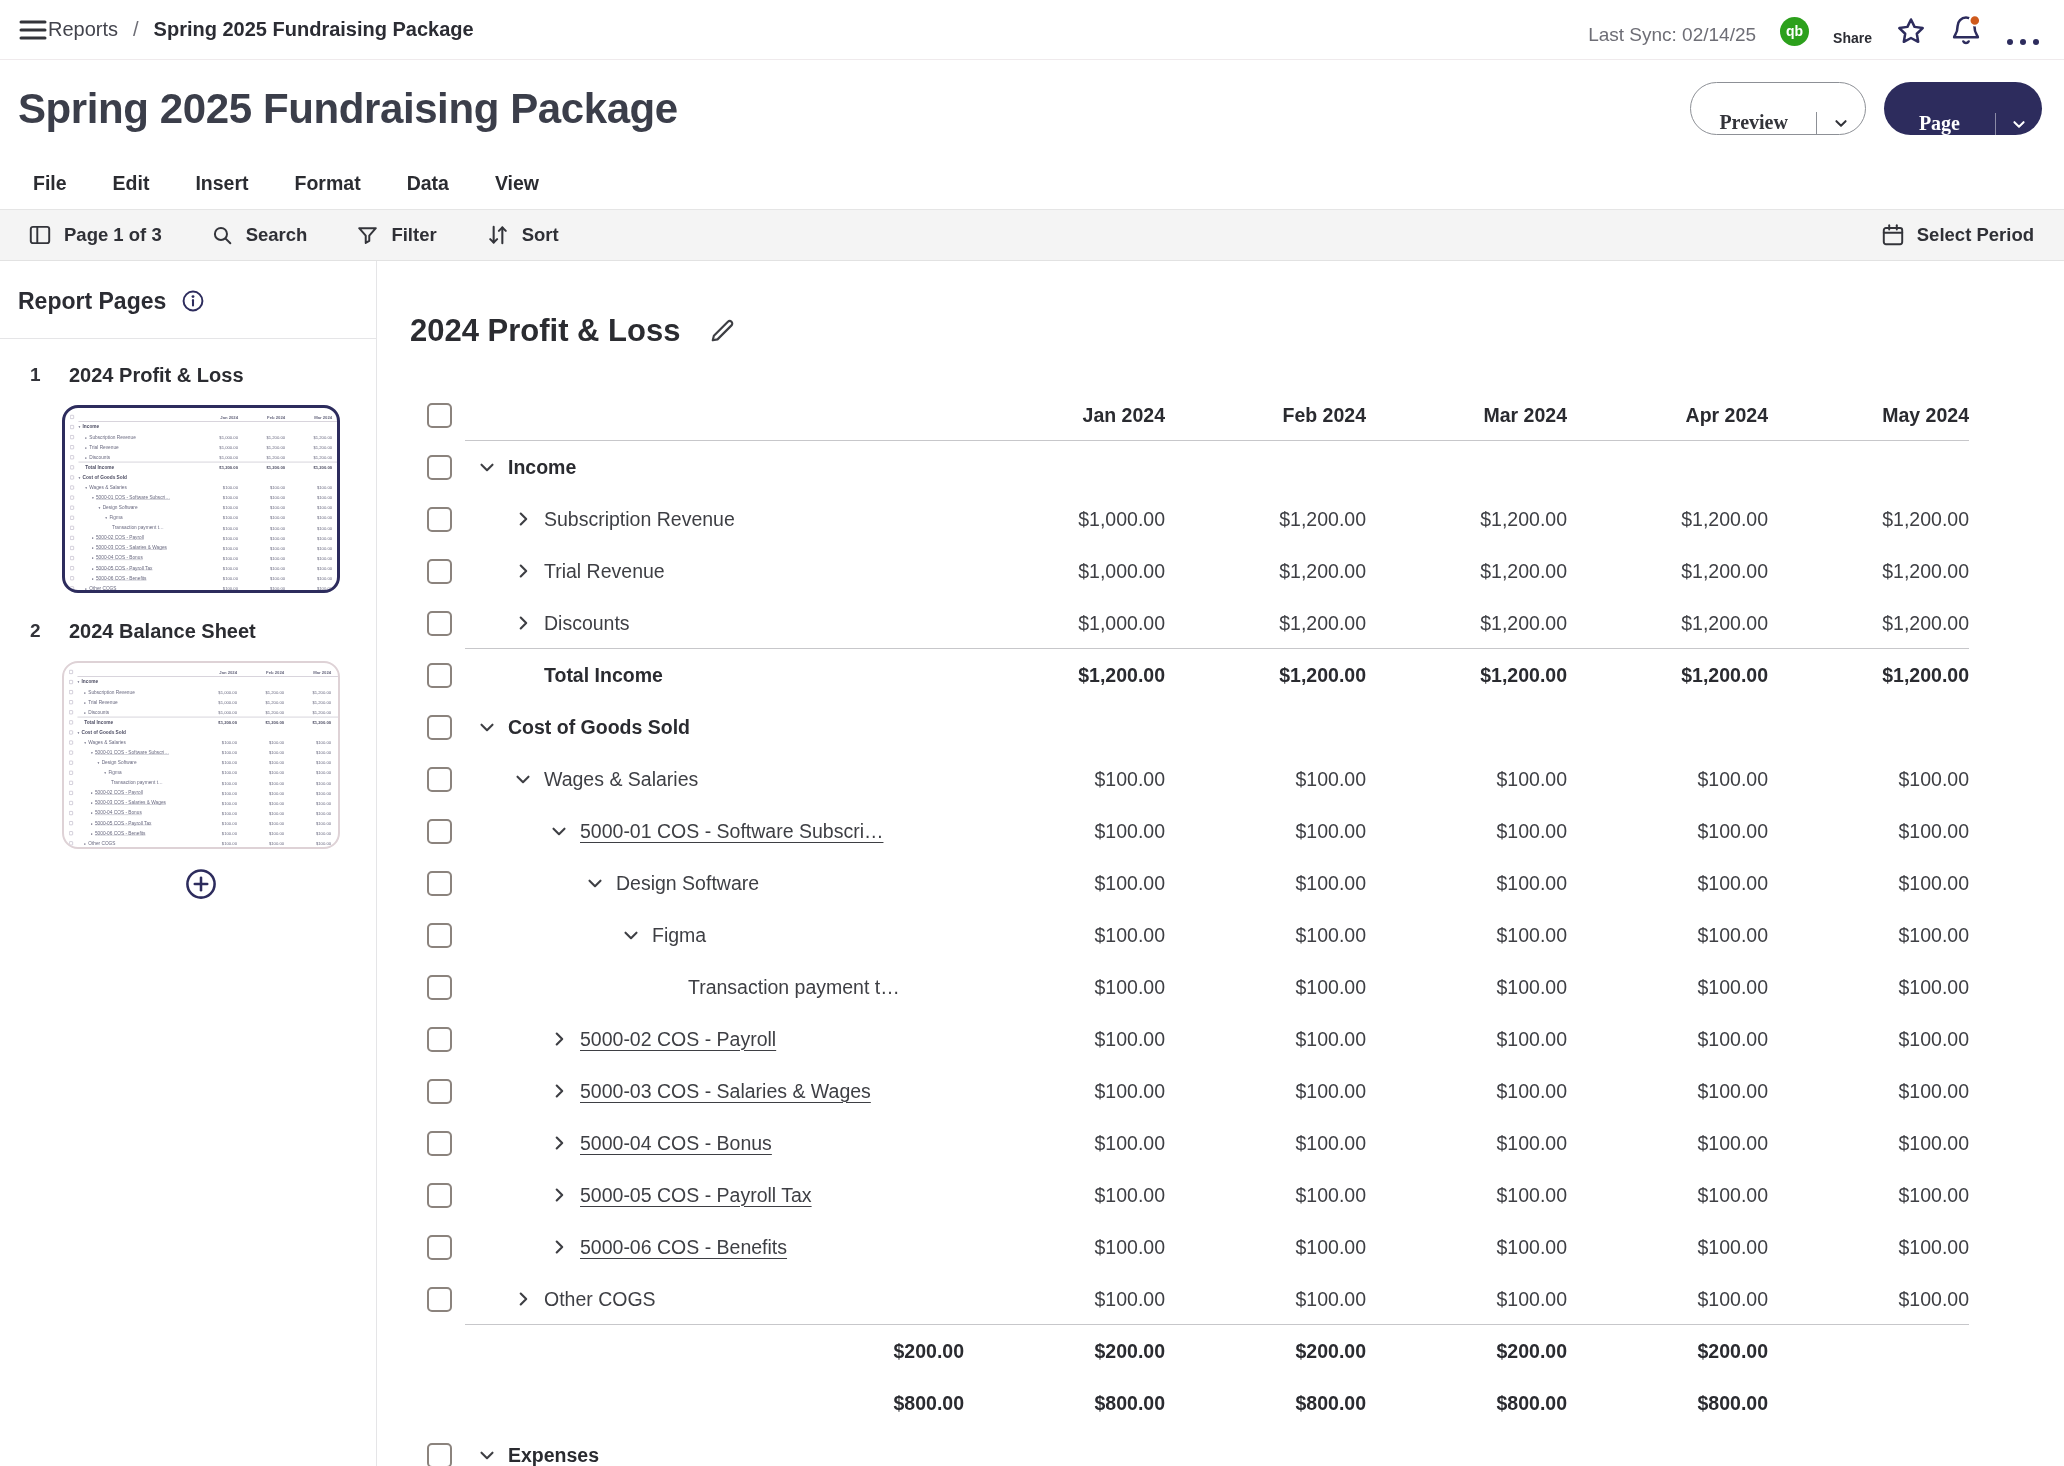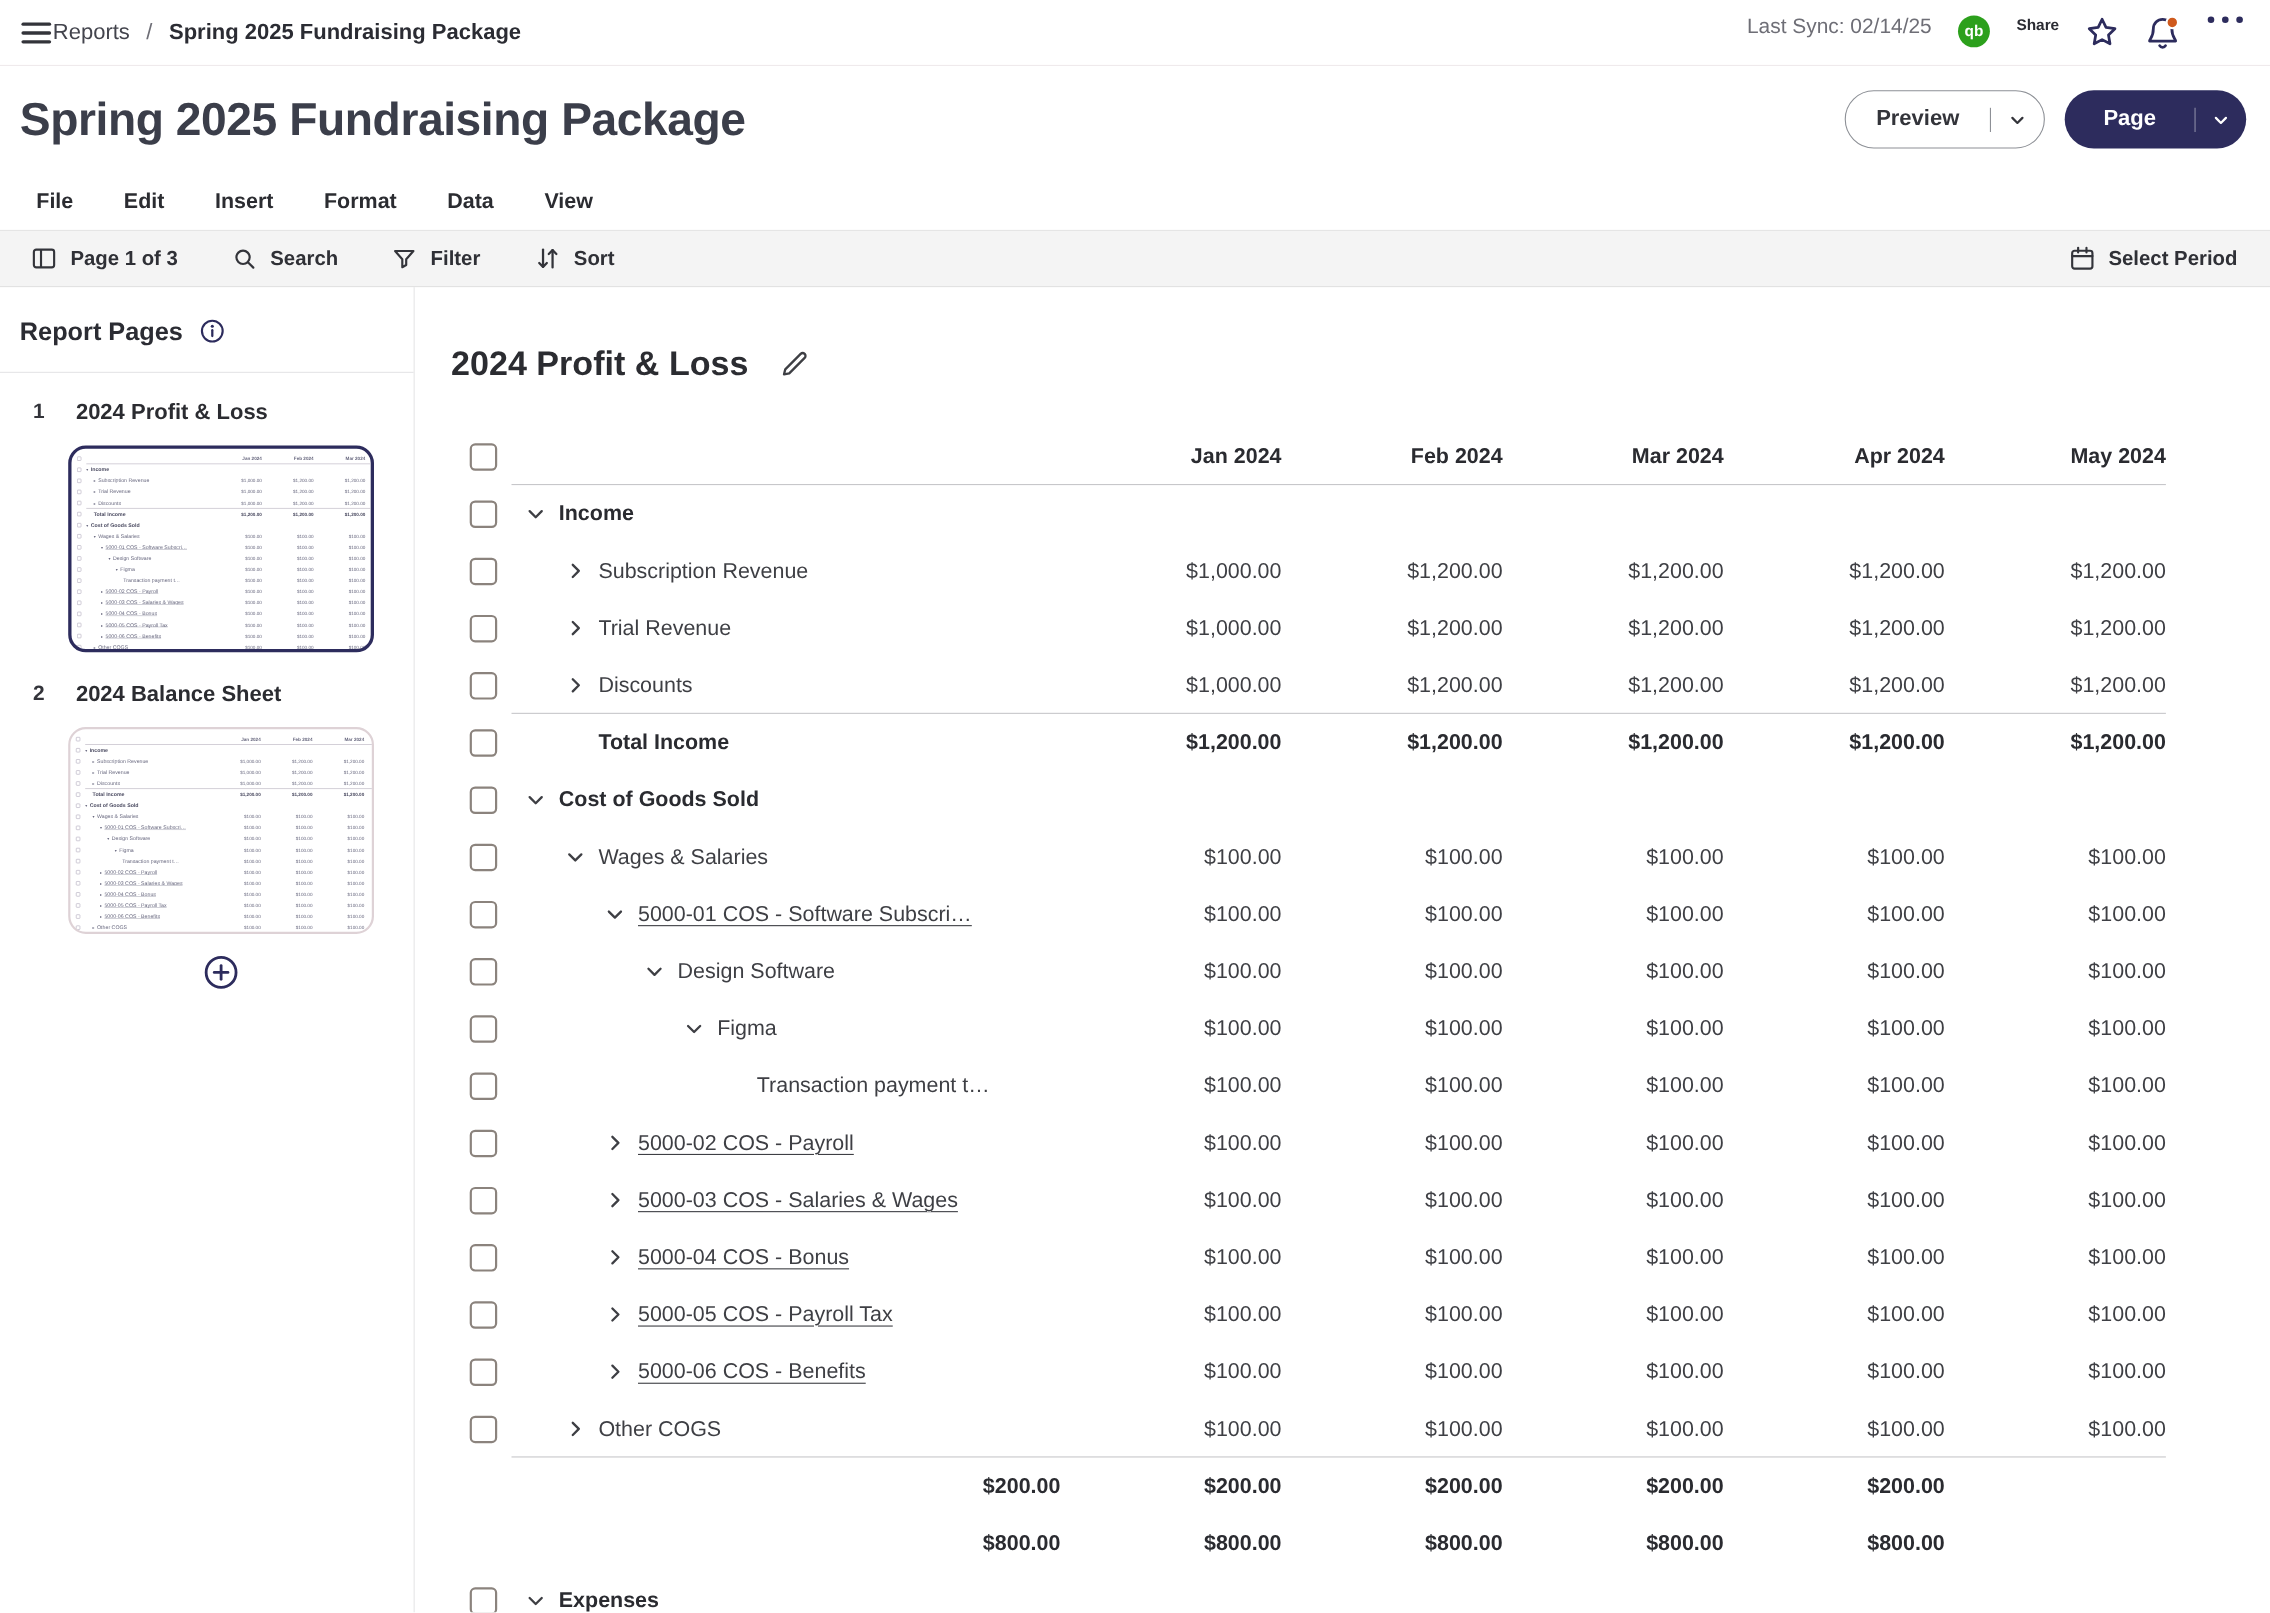--- a/index.html
+++ b/index.html
@@ -9,34 +9,34 @@
 
   
   .topbar { height:60px; display:flex; align-items:center; justify-content:space-between;
             padding:0 24px 0 18px; border-bottom:1.5px solid #efeaec; }
   .topbar-left { display:flex; align-items:center; }
   .hamburger { cursor:pointer; }
   .breadcrumb { display:flex; align-items:center; gap:15px; font-size:20px; }
   .crumb-section { color:#43444d; cursor:pointer; }
   .crumb-sep { color:#6e6e76; }
   .crumb-current { font-weight:700; color:#2b2c33; }
-  .topbar-right { display:flex; align-items:flex-start; gap:24px; }
+  .topbar-right { display:flex; align-items:flex-end; gap:24px; }
   .last-sync { color:#6e6e76; font-size:19px; }
   .qb-logo { width:29px; height:29px; border-radius:50%; background:#2ca01c; color:#fff;
              font-weight:700; font-size:14px; display:flex; align-items:center; justify-content:center; cursor:pointer; }
   .share-label { font-weight:700; font-size:14px; color:#2b2c33; cursor:pointer; }
   .icon-btn { cursor:pointer; display:flex; align-items:center; }
 
   
   .header-row { height:97px; display:flex; align-items:center; justify-content:space-between;
                 padding:0 22px 0 18px; }
   .doc-title { font-size:42px; font-weight:700; color:#3b3e4a; letter-spacing:-0.4px; }
   .header-actions { display:flex; gap:18px; }
-  .split-btn { display:flex; align-items:center; height:53px; border-radius:27px; overflow:hidden;
-               font-size:20px; font-weight:600; cursor:pointer; }
+  .split-btn { display:flex; align-items:flex-end; height:53px; border-radius:27px; overflow:hidden;
+               font-size:20px; font-weight:600; cursor:pointer;font-family:Liberation Serif, serif; }
   .split-btn .seg-main { display:flex; align-items:center; }
   .split-btn .seg-arrow { display:flex; align-items:center; justify-content:center; }
   .btn-light { border:1.5px solid #8d9096; color:#33343a; background:#fff; }
   .btn-light .seg-main { padding:0 28px; }
   .btn-light .seg-arrow { width:49px; border-left:1.5px solid #8d9096; }
   .btn-dark { background:#2d2c5d; color:#fff; }
   .btn-dark .seg-main { padding:0 35px; }
   .btn-dark .seg-arrow { width:47px; border-left:1.5px solid rgba(255,255,255,.45); }
 
   

